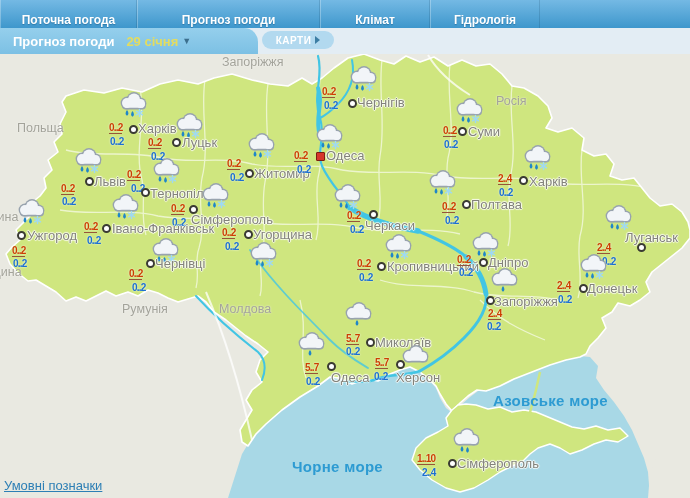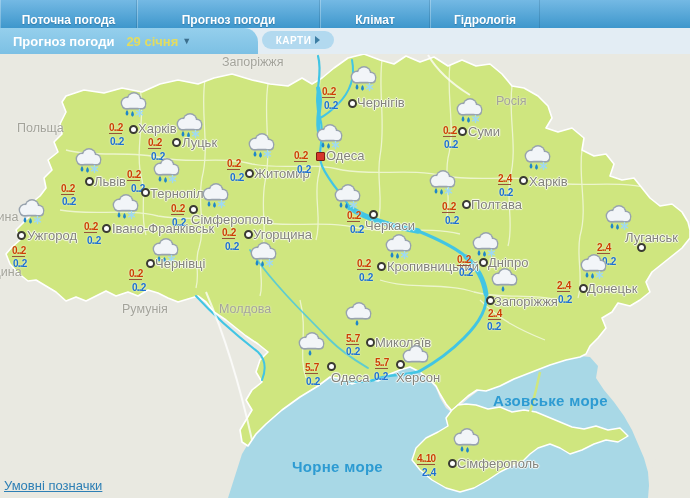--- a/index.html
+++ b/index.html
@@ -753,21 +753,21 @@
               <circle cx="22.5" cy="13.5" r="5.9" fill="#98a3ae"></circle>
               <rect x="4" y="11" width="24" height="8.4" rx="4" fill="#98a3ae"></rect>
               <circle cx="9" cy="13" r="5" fill="#f2f5f8"></circle>
               <circle cx="16" cy="9.5" r="6" fill="#f2f5f8"></circle>
               <circle cx="22.5" cy="13.5" r="4.5" fill="#f2f5f8"></circle>
               <rect x="5.2" y="11" width="21.6" height="6.8" rx="3.4" fill="#f2f5f8"></rect>
             </g>
             <path transform="translate(11 23)" d="M0 -3 C1.9 -0.4 1.9 1.8 0 2.8 C-1.9 1.8 -1.9 -0.4 0 -3" fill="#1f86c9"></path>
             <path transform="translate(16.5 24)" d="M0 -3 C1.9 -0.4 1.9 1.8 0 2.8 C-1.9 1.8 -1.9 -0.4 0 -3" fill="#1f86c9"></path>
           </svg></div>
-        <span class="t-day" style="left:417px;top:399px">4..10</span>
+        <span class="t-day" style="left:417px;top:399px">1..10</span>
         <span class="t-night" style="left:422px;top:413px">2..4</span>
         <span class="marker" style="left:448px;top:405px"></span>
         <span class="c-label" style="left:457px;top:402px">Сімферополь</span>
       </div>
     </div>
 
   <a class="legend-link">Умовні позначки</a>
 </div>
 
 </body></html>

